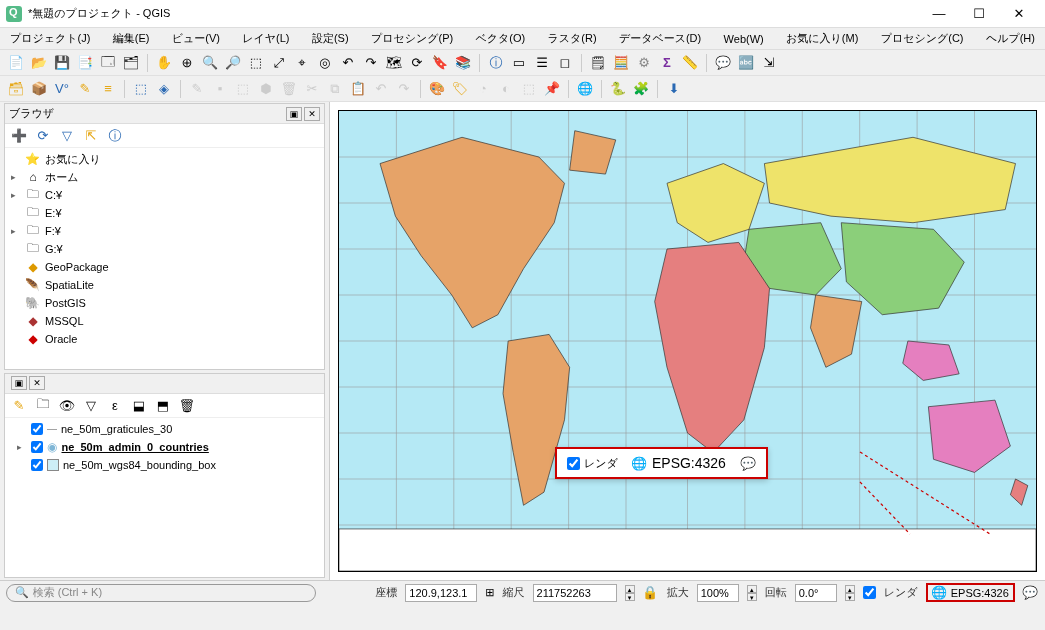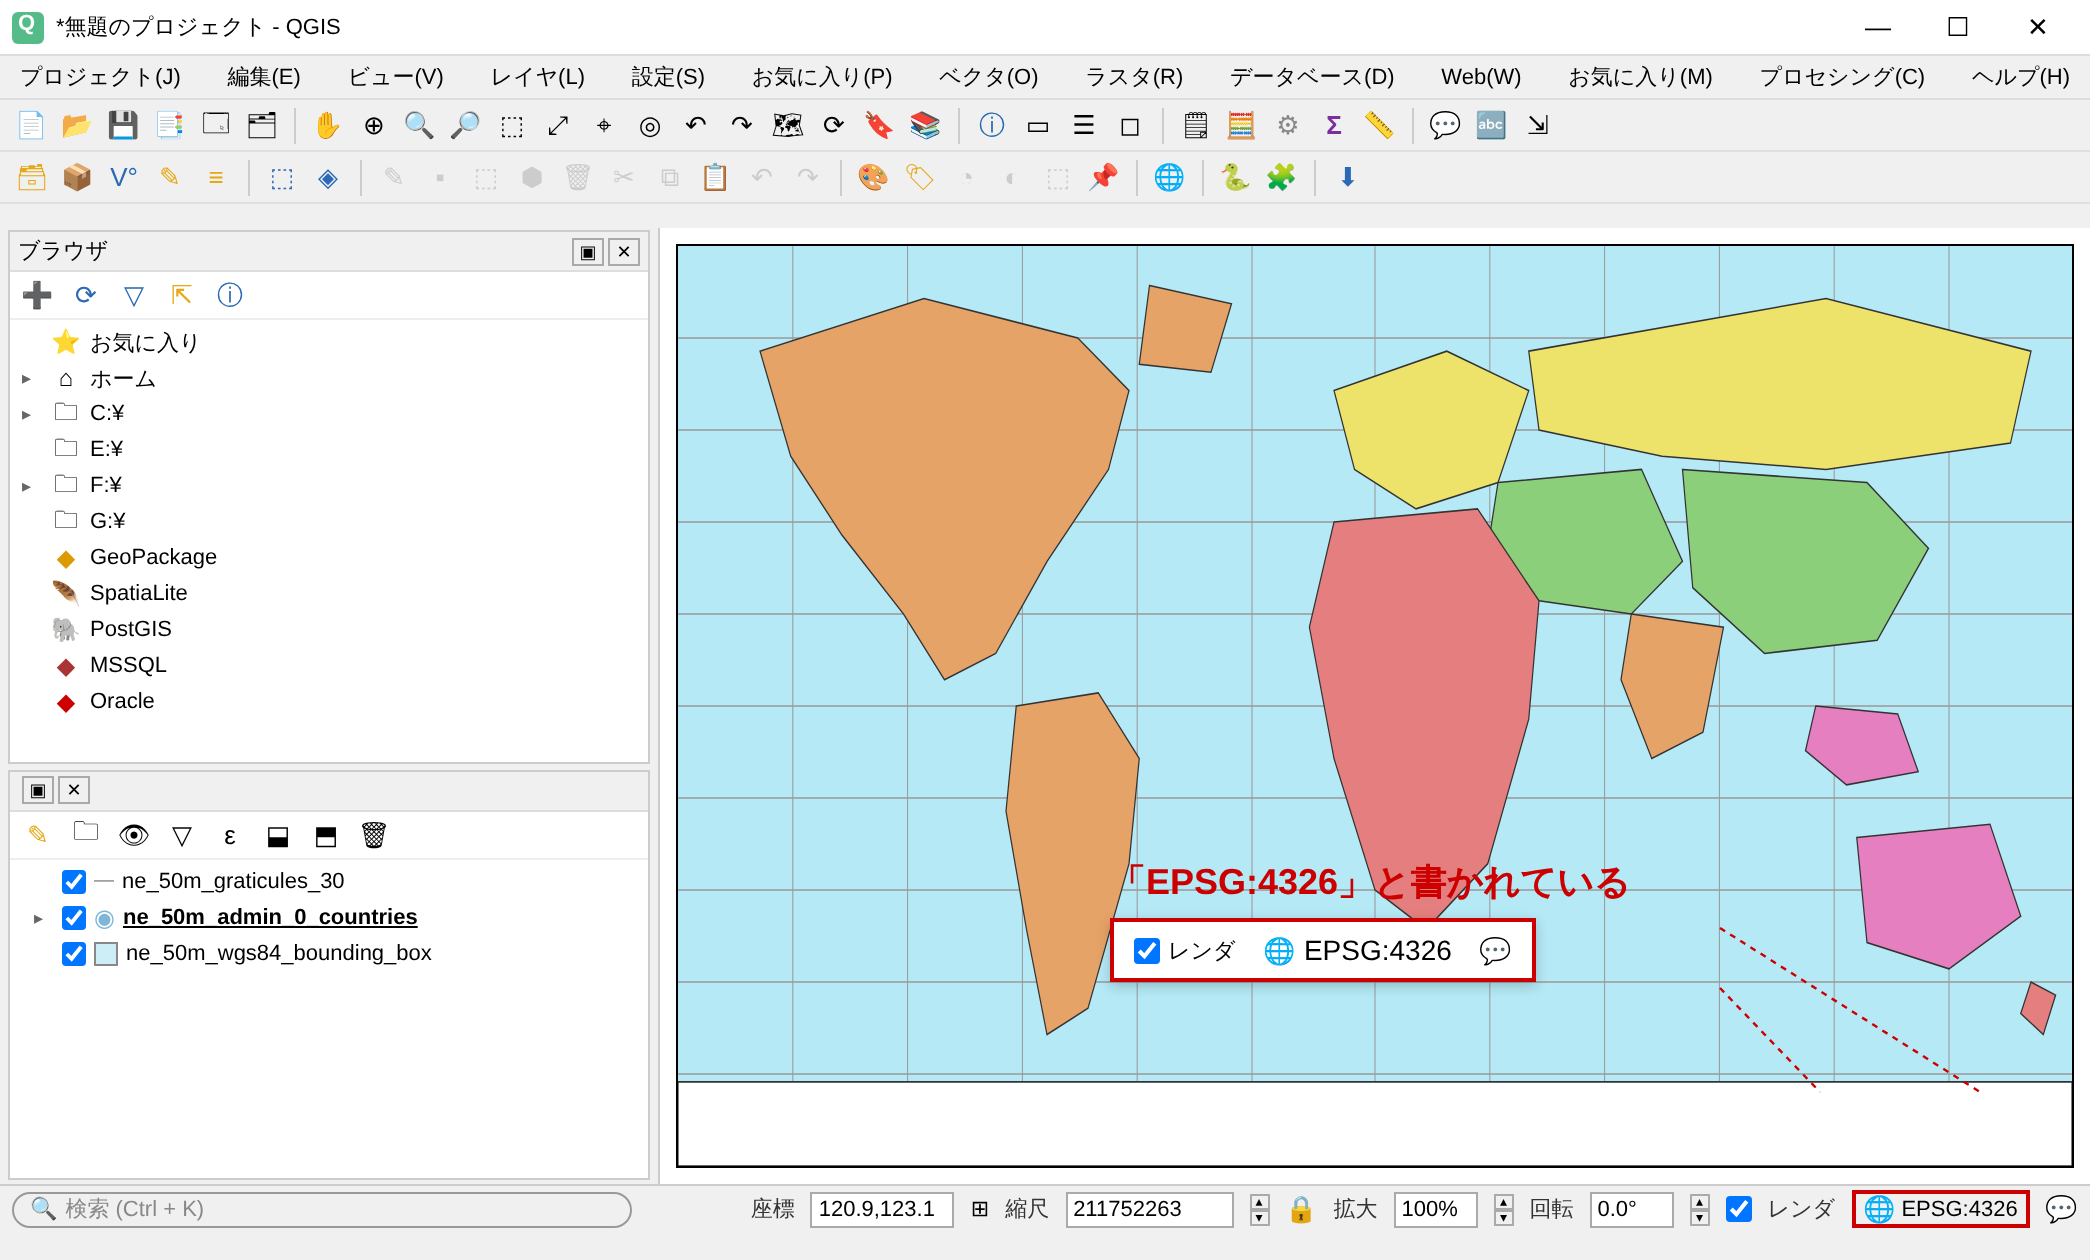--- a/index.html
+++ b/index.html
@@ -7,21 +7,21 @@
   .titlebar { height: 28px; background: #fff; display: flex; align-items: center; padding: 0 6px; border-bottom: 1px solid #ddd; }
   .titlebar .qicon { width: 16px; height: 16px; background: #5b8; border-radius: 3px; margin-right: 6px; position: relative; }
   .titlebar .qicon:before { content: "Q"; color: #fff; font-weight: bold; font-size: 11px; position: absolute; left: 3px; top: 0; }
   .titlebar .title { flex: 1; }
   .winbtn { width: 40px; height: 26px; display: flex; align-items: center; justify-content: center; font-size: 13px; cursor: pointer; }
   .menubar { height: 22px; background: #f0f0f0; display: flex; align-items: center; padding: 0 4px; gap: 2px; border-bottom: 1px solid #ddd; justify-content: space-between; }
   .menubar span { padding: 2px 6px; cursor: pointer; }
   .toolbar { height: 26px; background: #f0f0f0; display: flex; align-items: center; padding: 2px 6px; gap: 3px; border-bottom: 1px solid #e0e0e0; }
   .tbtn { width: 20px; height: 20px; display: inline-flex; align-items: center; justify-content: center; cursor: pointer; font-size: 13px; border-radius: 2px; }
   .tsep { width: 1px; height: 18px; background: #ccc; margin: 0 3px; }
-  .main { display: flex; height: calc(100% - 28px - 22px - 26px - 26px - 26px - 24px); margin-top: 12px; }
+  .main { display: flex; height: calc(100% - 28px - 22px - 26px - 26px - 26px - 24px); }
   .sidepanel { width: 330px; display: flex; flex-direction: column; border-right: 1px solid #ccc; }
   .panel { border: 1px solid #ccc; background: #fff; margin: 1px 4px 2px 4px; display: flex; flex-direction: column; }
   .panel.browser { flex: 1.3; }
   .panel.layers { flex: 1; }
   .panel-header { height: 20px; background: #f0f0f0; display: flex; align-items: center; padding: 0 4px; font-size: 11px; border-bottom: 1px solid #ddd; }
   .panel-header .phtitle { flex: 1; }
   .panel-header .phbtn { width: 16px; height: 14px; font-size: 9px; display: flex; align-items: center; justify-content: center; cursor: pointer; border: 1px solid #aaa; margin-left: 2px; }
   .panel-toolbar { height: 24px; display: flex; align-items: center; padding: 2px 4px; gap: 4px; border-bottom: 1px solid #eee; }
   .panel-body { flex: 1; overflow: auto; padding: 2px; }
   .tree-item { height: 18px; display: flex; align-items: center; padding-left: 4px; gap: 4px; cursor: pointer; white-space: nowrap; }
@@ -54,21 +54,21 @@
   <div class="winbtn">☐</div>
   <div class="winbtn close">✕</div>
 </div>
 
 <div class="menubar">
   <span>プロジェクト(J)</span>
   <span>編集(E)</span>
   <span>ビュー(V)</span>
   <span>レイヤ(L)</span>
   <span>設定(S)</span>
-  <span>お気に入り(P)</span>
+  <span>プロセシング(P)</span>
   <span>ベクタ(O)</span>
   <span>ラスタ(R)</span>
   <span>データベース(D)</span>
   <span>Web(W)</span>
   <span>お気に入り(M)</span>
   <span>プロセシング(C)</span>
   <span>ヘルプ(H)</span>
 </div>
 
 <div class="toolbar">
@@ -310,21 +310,20 @@
 
         <path fill="#e57fbf" d="M575 225 L640 220 L655 255 L620 275 L580 265 Z"></path>
 
         <path fill="#e57f7f" d="M660 280 L672 285 L666 300 L655 292 Z"></path>
 
         <path fill="#ffffff" d="M0 318 L680 318 L680 350 L0 350 Z"></path>
       </g>
     </svg>
 
     
-    <div class="annotation-title" style="left:225px; top:315px;">「EPSG:4326」と書かれている</div>
 
     
     <div class="annotation-box" style="left:225px; top:345px;">
       <span style="display:inline-flex;align-items:center;gap:4px">
         <input type="checkbox" checked="" style="">
         <span>レンダ</span>
       </span>
       <span style="display:inline-flex;align-items:center;gap:4px">
         <span class="globe-icon">🌐</span>
         <span style="font-size:14px">EPSG:4326</span>

